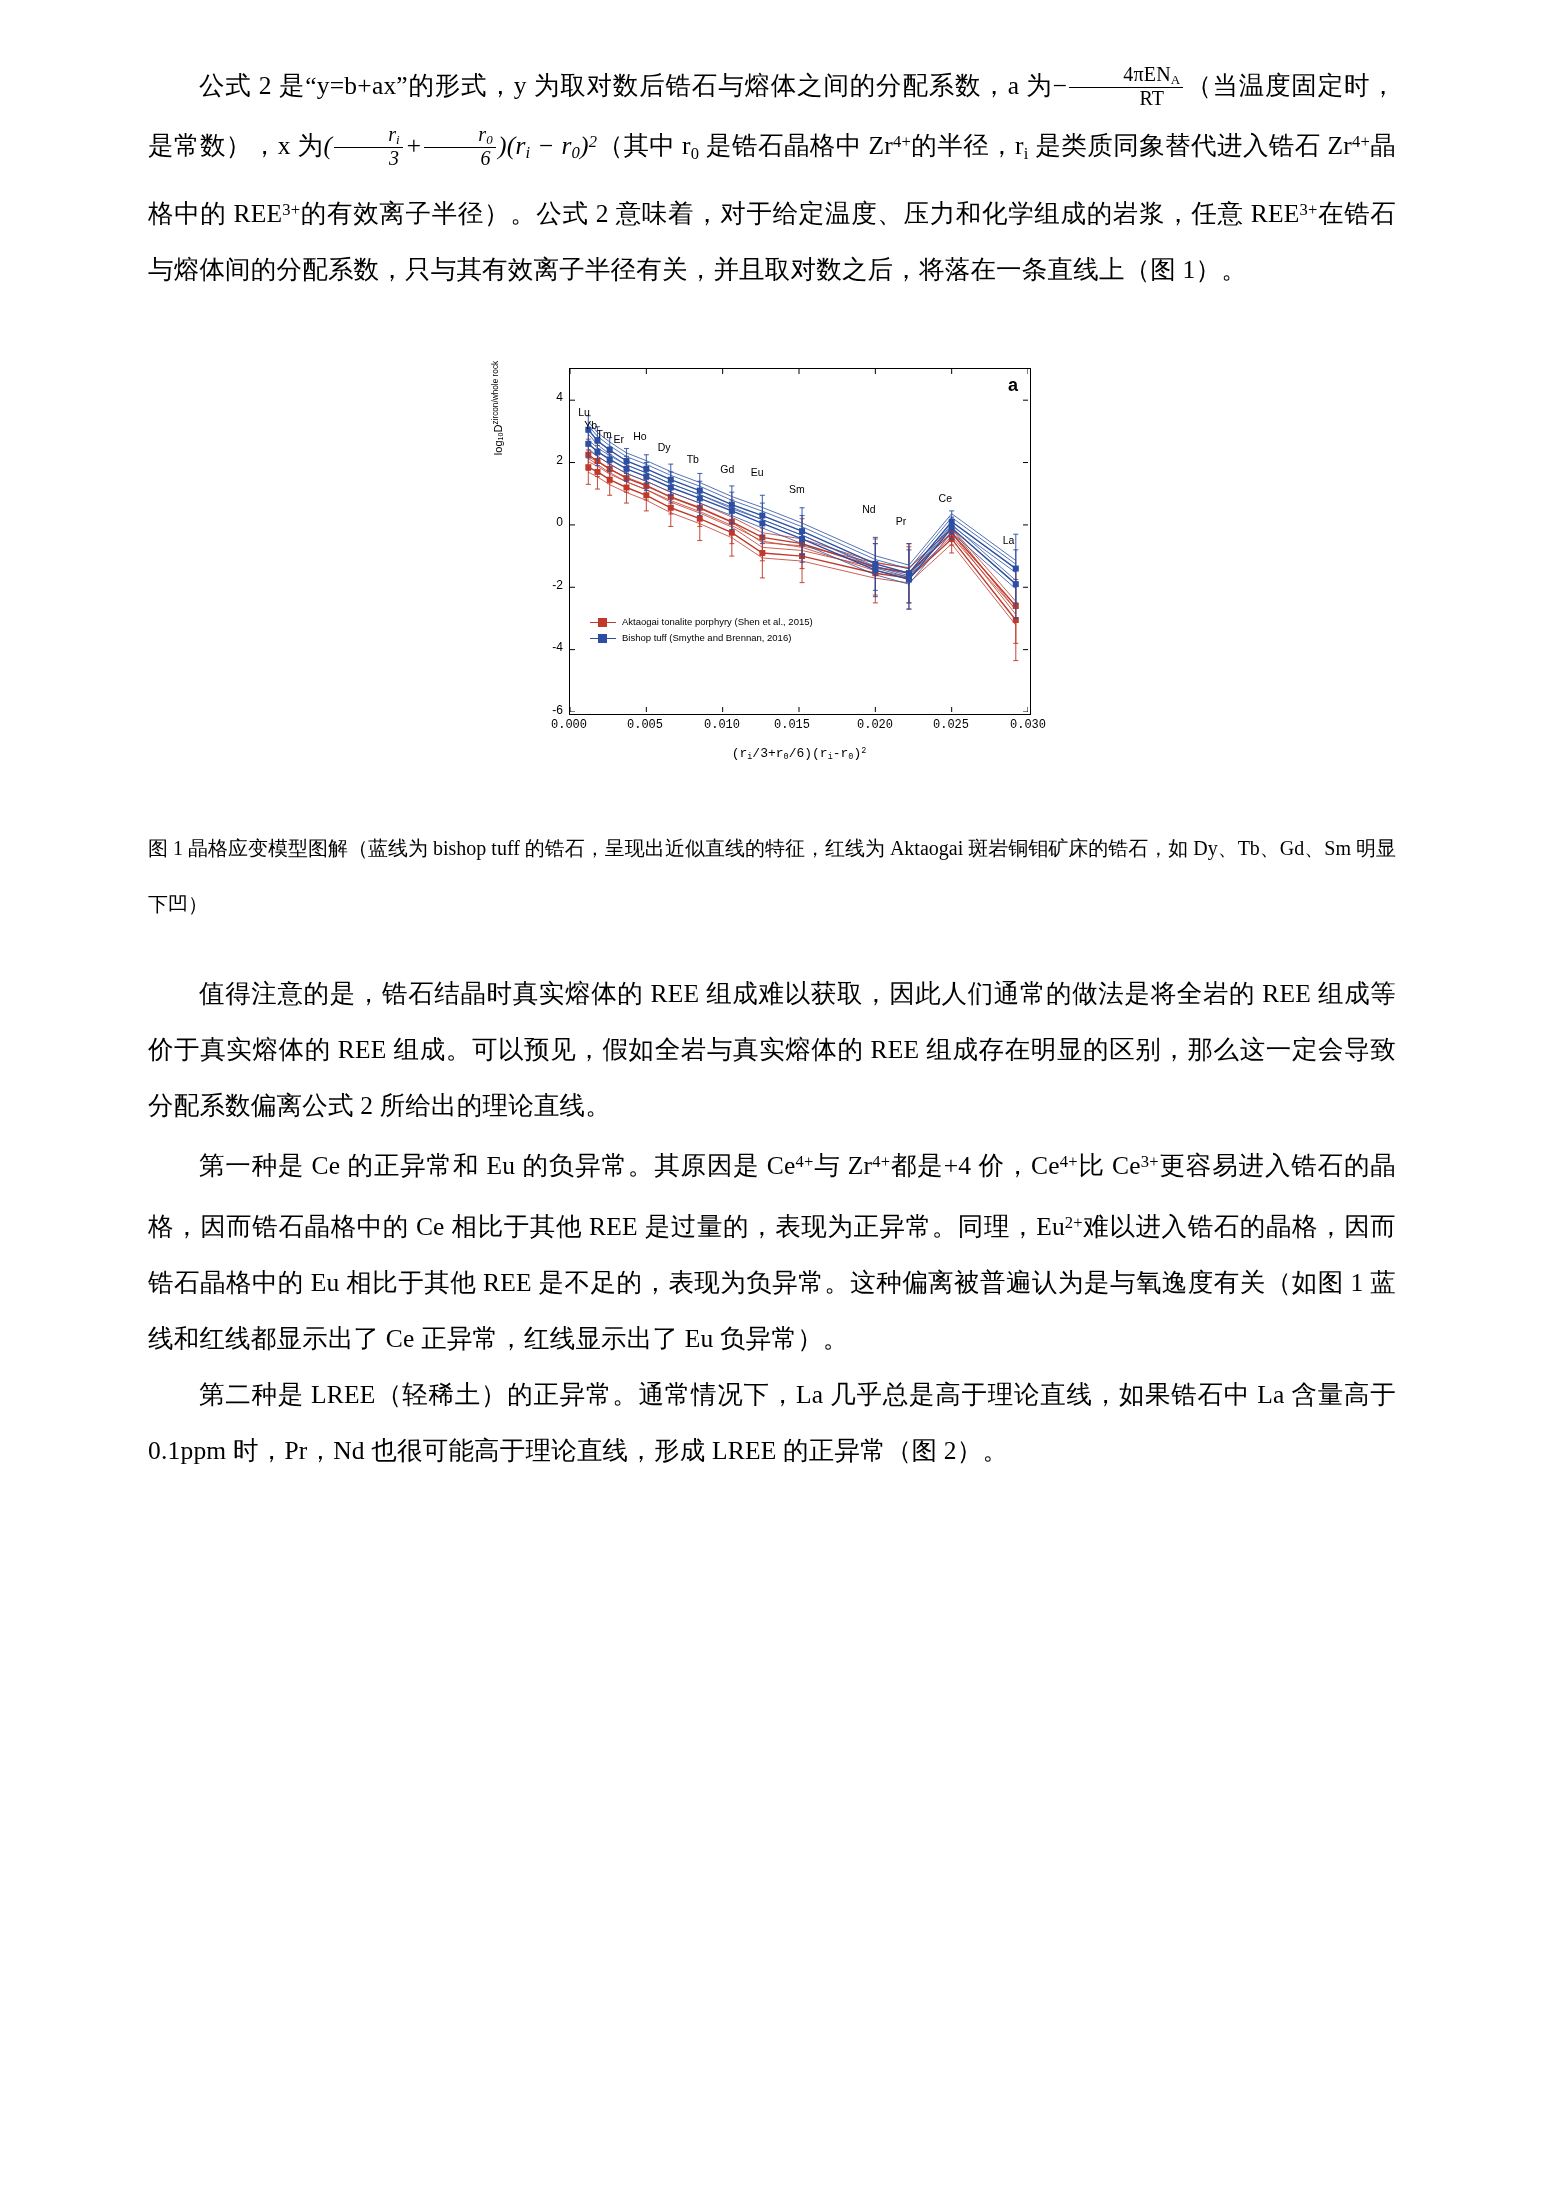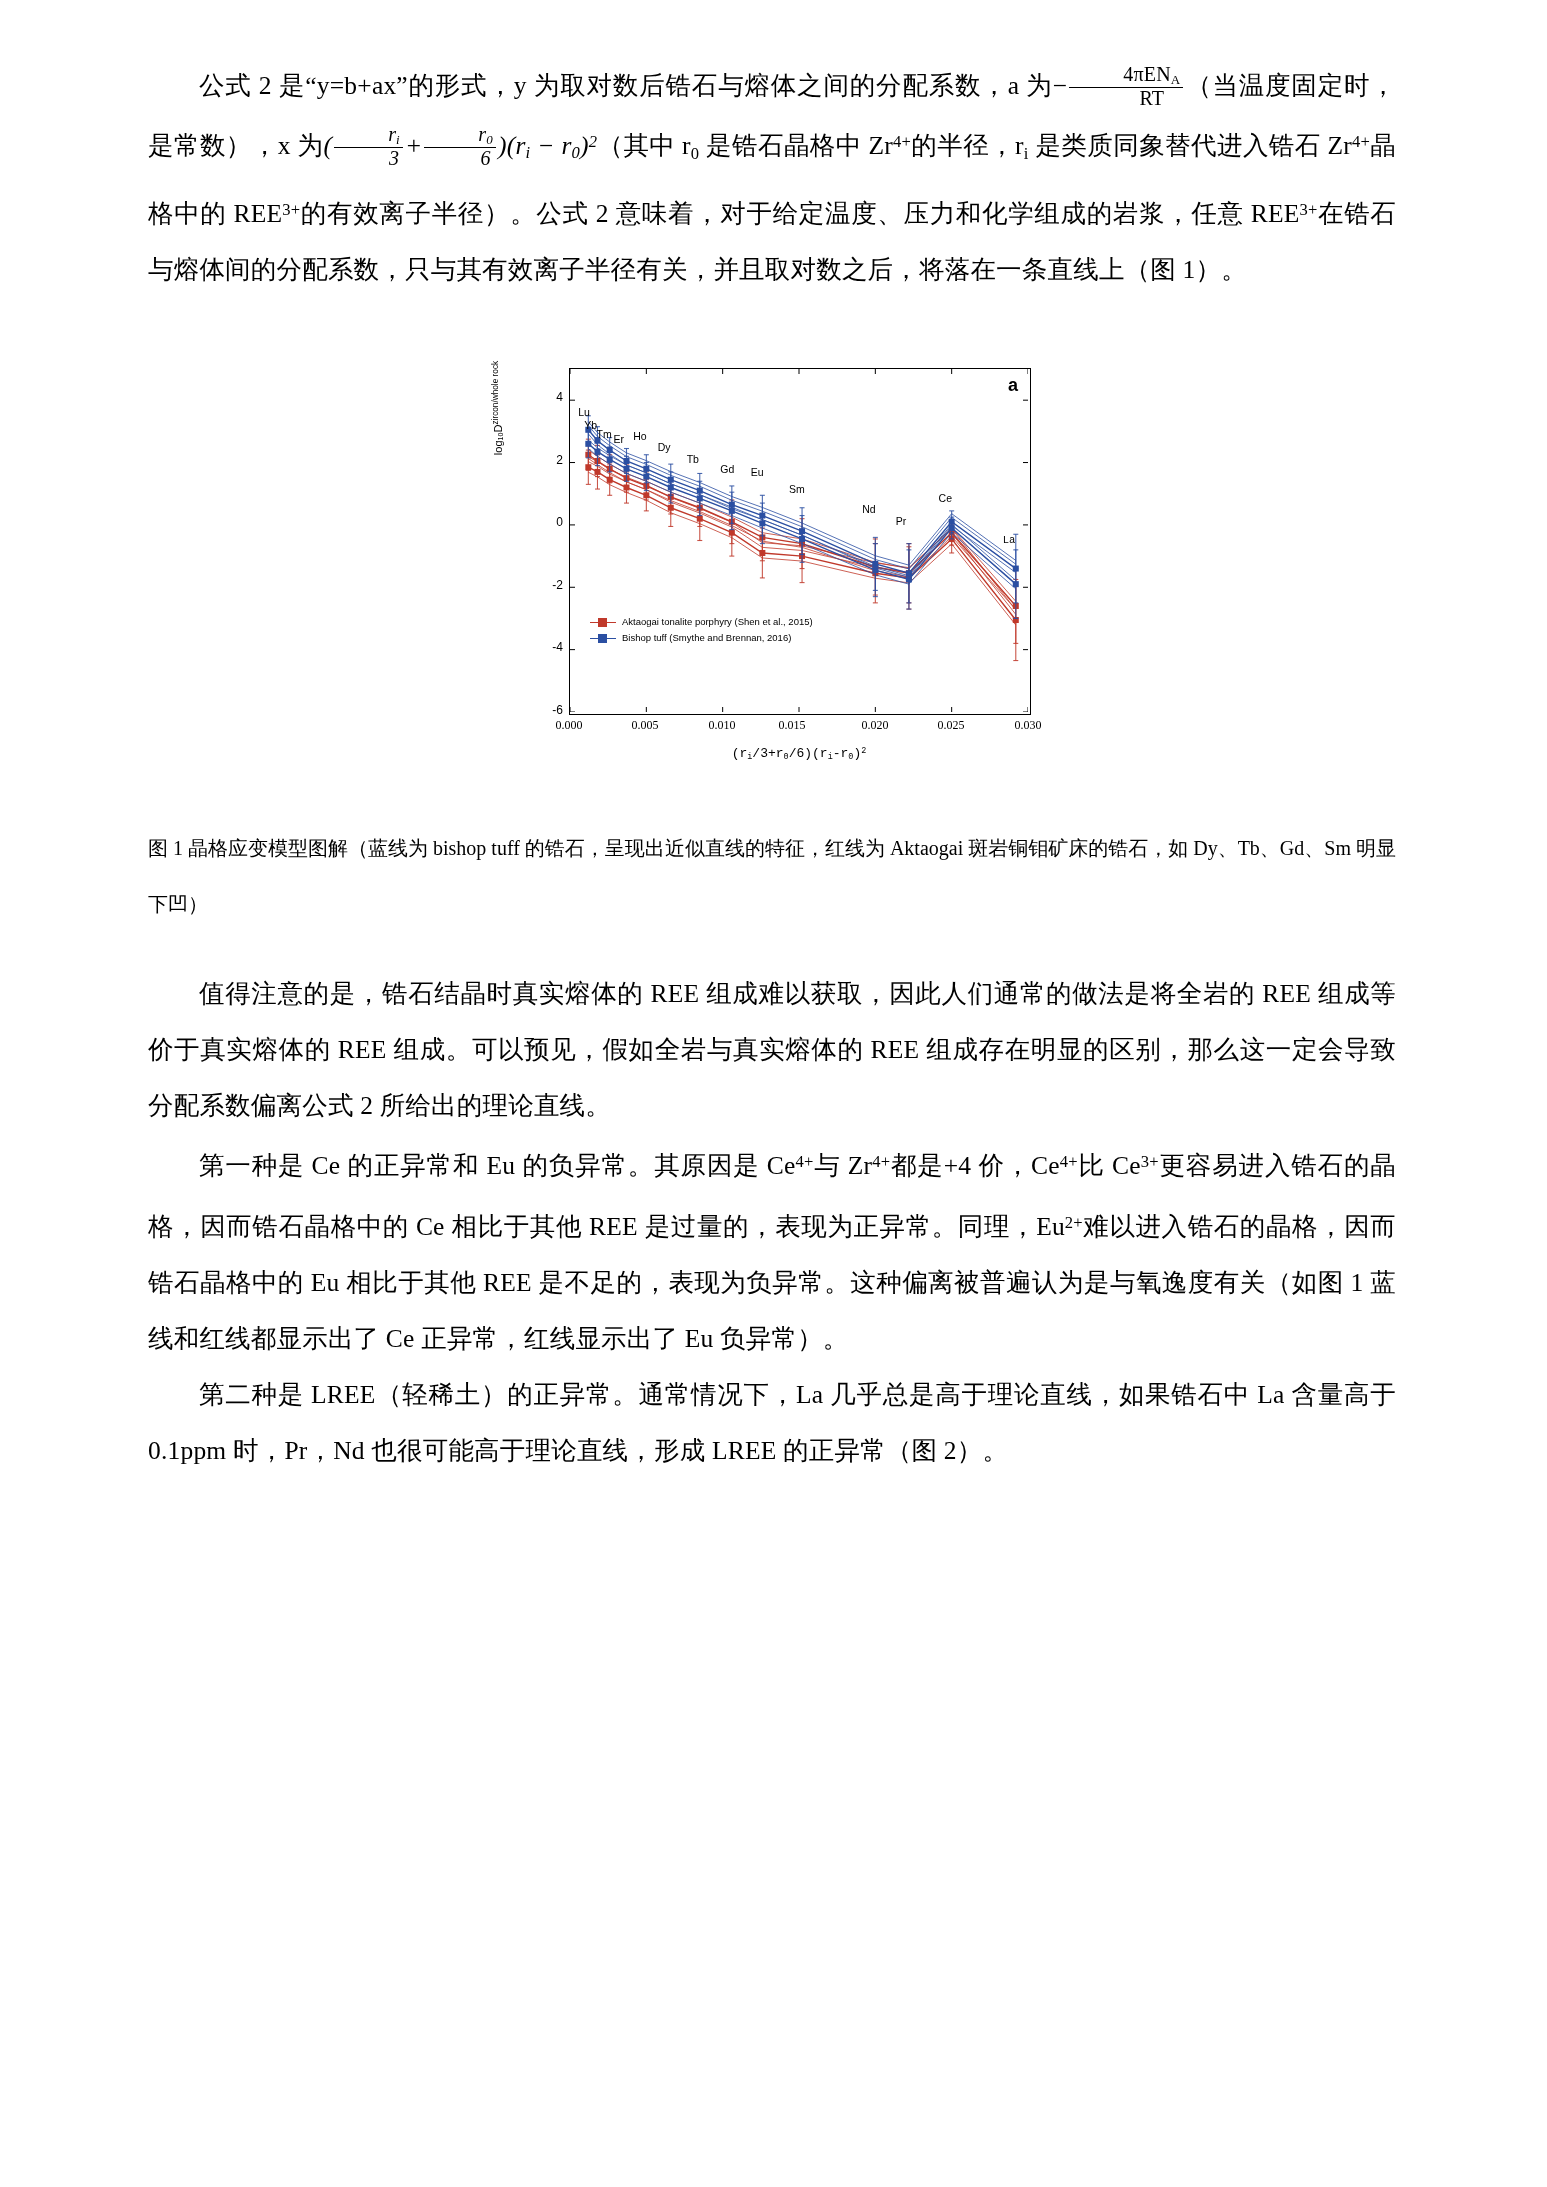--- a/index.html
+++ b/index.html
@@ -110,21 +110,21 @@
     text-align: right;
     font-size: 12px;
     font-family: "Liberation Sans", sans-serif;
   }
   .xtick {
     position: absolute;
     top: 360px;
     width: 60px;
     text-align: center;
     font-size: 12px;
-    font-family: Liberation Serif, serif;
+    font-family: Liberation Mono, monospace;
   }
   .pt-label {
     position: absolute;
     font-size: 10.5px;
     font-family: "Liberation Sans", sans-serif;
     white-space: nowrap;
   }
   .legend {
     position: absolute;
     left: 20px;
@@ -462,21 +462,21 @@
               <div class="pt-label" style="left: 43.38px; top: 63.7182px;">Er</div>
               <div class="pt-label" style="left: 63.2267px; top: 60.6px;">Ho</div>
               <div class="pt-label" style="left: 87.6533px; top: 72.4491px;">Dy</div>
               <div class="pt-label" style="left: 116.66px; top: 83.9864px;">Tb</div>
               <div class="pt-label" style="left: 150.247px; top: 94.2764px;">Gd</div>
               <div class="pt-label" style="left: 180.78px; top: 97.3945px;">Eu</div>
               <div class="pt-label" style="left: 218.947px; top: 114.233px;">Sm</div>
               <div class="pt-label" style="left: 292.227px; top: 133.877px;">Nd</div>
               <div class="pt-label" style="left: 325.813px; top: 146.35px;">Pr</div>
               <div class="pt-label" style="left: 368.56px; top: 122.964px;">Ce</div>
-              <div class="pt-label" style="left: 432.68px; top: 165.059px; font-family: Liberation Mono, monospace;">La</div>
+              <div class="pt-label" style="left: 432.68px; top: 165.059px;">La</div>
             </div>
 
           
           <div class="legend">
             <div class="row">
               <span class="legend-mark">
                 <i style="background:#c0392b"></i>
                   <b style="background:#c0392b"></b>
               </span>
               <span>Aktaogai tonalite porphyry (Shen et al., 2015)</span>

